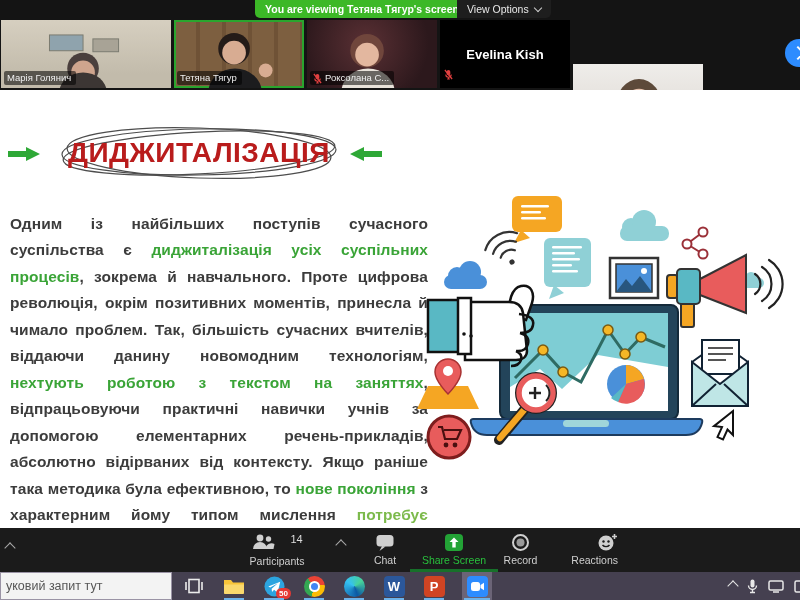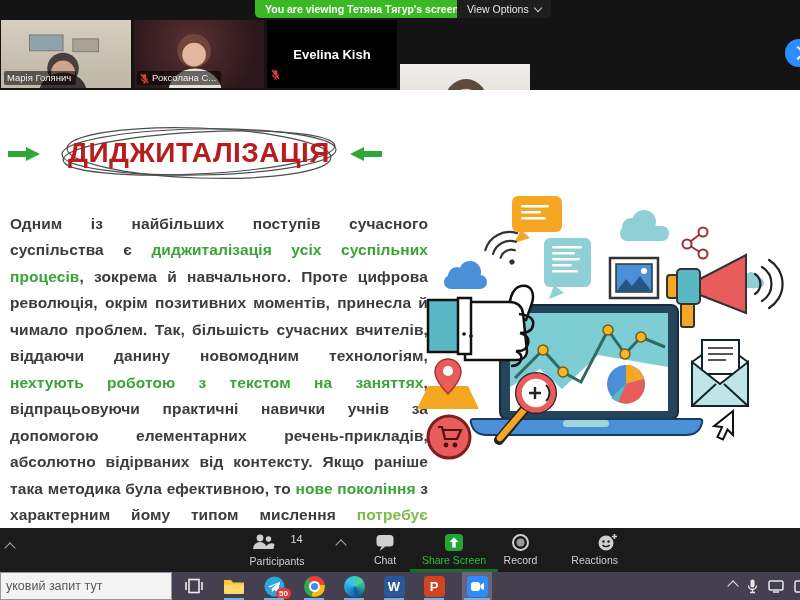--- a/index.html
+++ b/index.html
@@ -5,21 +5,21 @@
   html,body{margin:0;padding:0;background:#777;}
   .screen{position:relative;width:800px;height:600px;overflow:hidden;background:#fff;
     font-family:"Liberation Sans",sans-serif;}
 
   
   .filmstrip{position:absolute;top:0;left:0;right:0;height:90px;background:#141414;}
   .tiles{position:absolute;top:20px;left:1px;display:flex;gap:3px;}
   .tile{position:relative;width:130px;height:68px;overflow:hidden;background:#222;flex:none;}
   .tile svg.person{position:absolute;bottom:-4px;left:0;width:100%;height:90%;}
   .t1{background:linear-gradient(115deg,#17171b 30%,#3a3a44 70%);}
-  .t2{background:linear-gradient(180deg,#d6cfc0 0%,#c2bbab 80%);}
+  .t2{background:linear-gradient(180deg,#d6cfc0 0%,#c2bbab 80%);padding-left:40px;}
   .t3{background:repeating-linear-gradient(90deg,#7d5f40 0 22px,#6f5236 22px 26px);
       outline:2px solid #2aa52e;outline-offset:-2px;}
   .t4{background:radial-gradient(circle at 45% 35%,#5a3034,#2c181c 75%);}
   .t5{background:#000;display:flex;align-items:center;justify-content:center;}
   .t6{background:linear-gradient(180deg,#efedea,#ddd8d2);margin-top:44px;}
   .tile-name{position:absolute;left:3px;bottom:3px;display:flex;align-items:center;gap:3px;
     background:rgba(0,0,0,.55);color:#efefef;font-size:9.5px;line-height:12px;
     padding:1px 5px 1px 3px;border-radius:2px;white-space:nowrap;}
   .center-name{color:#fff;font-size:13px;font-weight:bold;}
   .mic-only{position:absolute;left:4px;bottom:4px;}
@@ -105,20 +105,31 @@
           <rect x="72" y="8" width="26" height="13" fill="#a8a396" stroke="#7b7b70"></rect>
           <circle cx="62" cy="38" r="16" fill="#4a3f3d"></circle>
             <circle cx="62" cy="42" r="12" fill="#cfa58e"></circle>
           <path d="M38 62 a24 20 0 0 1 48 0 z" fill="#3c3634"></path>
         </svg>
         <span class="tile-name">
           <span>Марія Голянич</span>
         </span>
       </div>
 
+      <div class="tile t3">
+        <svg class="person" viewBox="0 0 130 62">
+          <circle cx="60" cy="18" r="16" fill="#241b18"></circle>
+            <circle cx="60" cy="22" r="12" fill="#d8ac92"></circle>
+          <path d="M34 62 a27 24 0 0 1 54 0 z" fill="#1c1c1e"></path>
+          <circle cx="92" cy="40" r="7" fill="#d8ac92"></circle>
+        </svg>
+        <span class="tile-name">
+          <span>Тетяна Тягур</span>
+        </span>
+      </div>
 
       <div class="tile t4">
         <svg class="person" viewBox="0 0 130 62">
           <circle cx="60" cy="20" r="17" fill="#70463c"></circle>
             <circle cx="60" cy="24" r="12" fill="#e3b79f"></circle>
           <path d="M34 62 a27 24 0 0 1 54 0 z" fill="#e8e2da"></path>
         </svg>
         <span class="tile-name">
           <svg width="9" height="11" viewBox="0 0 10 12">
               <rect x="3" y="1" width="4" height="6" rx="2" fill="#e04040"></rect>

